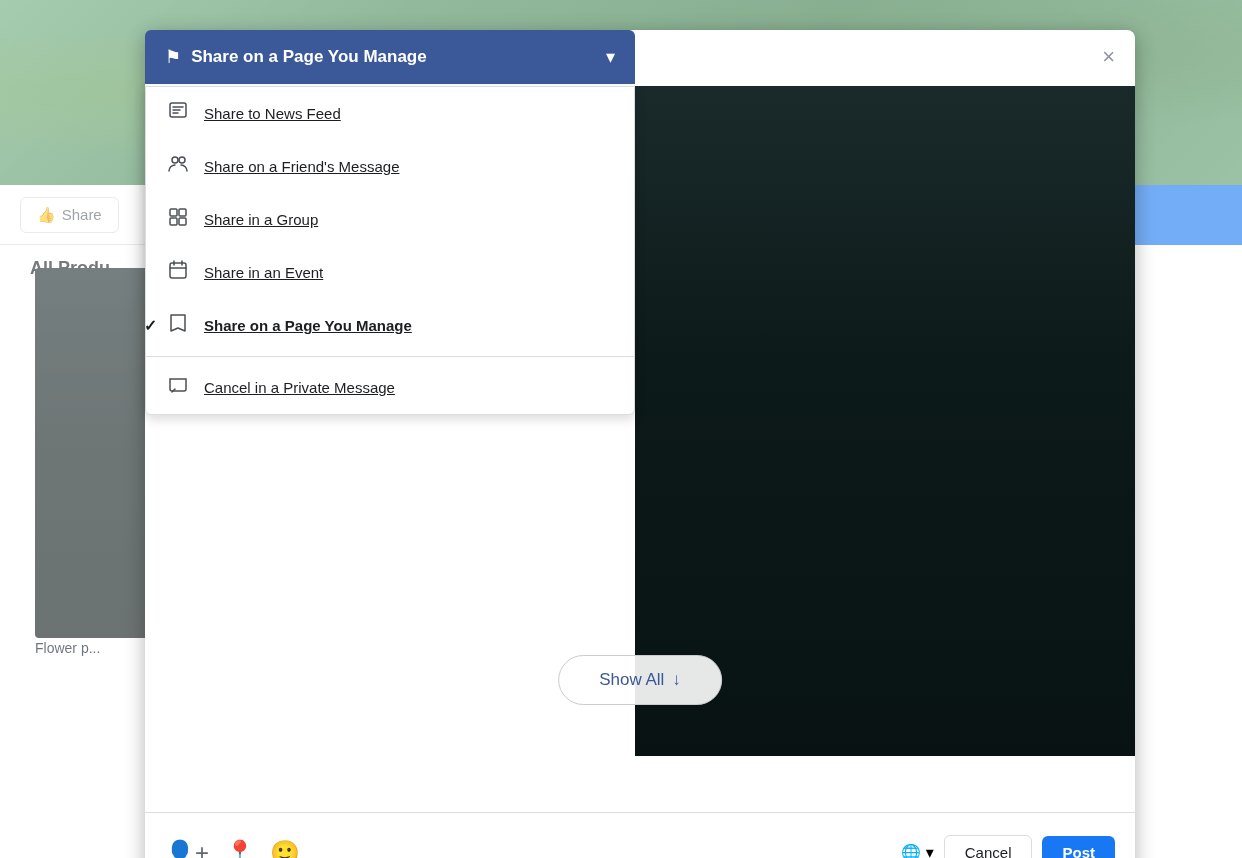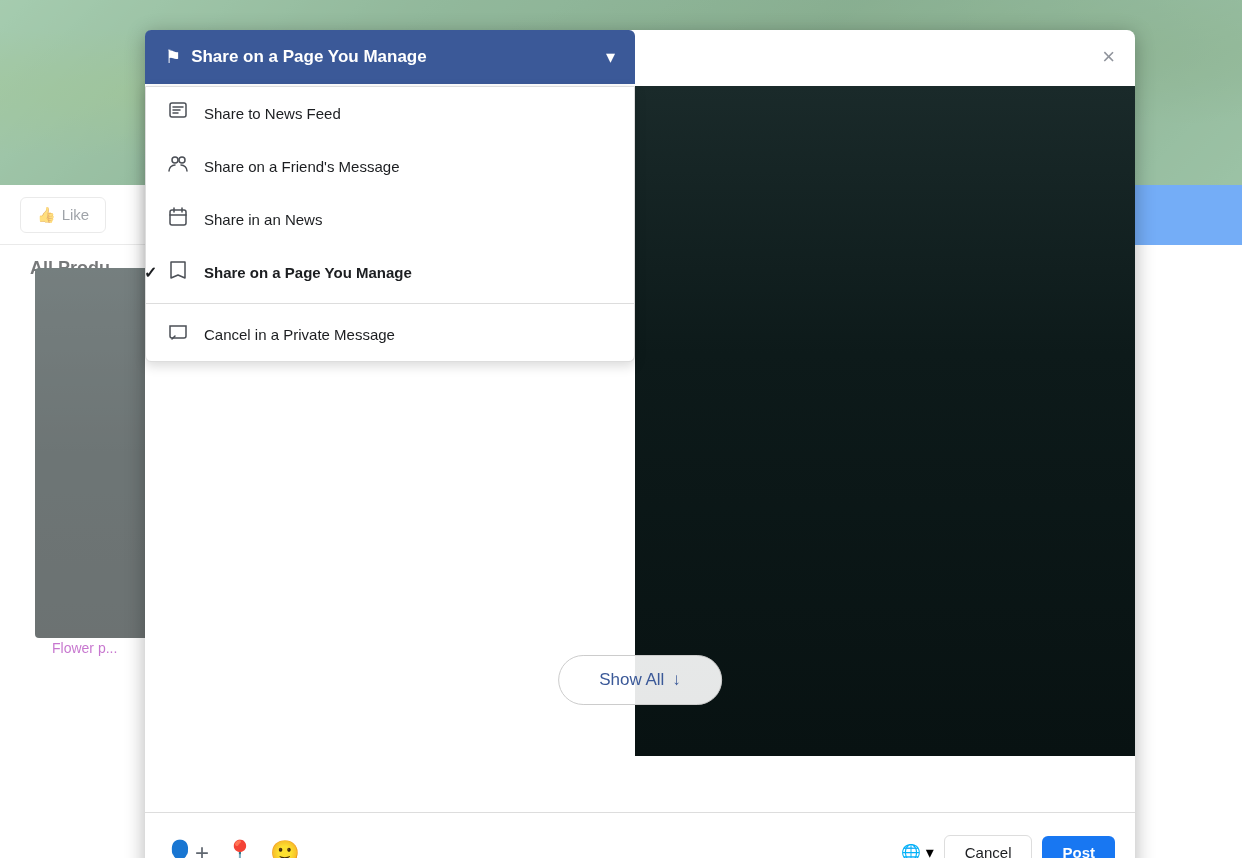--- a/index.html
+++ b/index.html
@@ -96,22 +96,22 @@
       background: linear-gradient(180deg, #1a2a2a 0%, #0d1a1a 50%, #0a1515 100%);
       border-radius: 4px;
       position: absolute;
       top: 268px;
       left: 35px;
     }
 
     .flower-text {
       position: absolute;
       top: 640px;
-      left: 52px;
-      color: #a21caf;
+      left: 35px;
+      color: #0f172a;
       font-size: 14px;
       font-weight: 500;
     }
 
     
     .dark-content-area {
       position: absolute;
       top: 245px;
       left: 145px;
       right: 110px;
@@ -286,20 +286,21 @@
 
     .menu-item {
       display: flex;
       align-items: center;
       gap: 14px;
       padding: 14px 20px;
       cursor: pointer;
       font-size: 15px;
       color: #1c1e21;
       position: relative;
+      text-decoration: underline;
     }
 
     .menu-item.active {
       font-weight: 700;
     }
 
     .menu-item-icon {
       color: #4b4f56;
       font-size: 18px;
       width: 24px;
@@ -345,21 +346,21 @@
 
 <div class="page-bg">
 
   <div class="bg-top-image">
     
   </div>
   <div class="bg-white-area"></div>
 
   <div class="bg-action-bar">
     <button class="like-button">
-      👍 <span>Like</span>
+      👍 <span>Share</span>
     </button>
   </div>
 
   <div class="emoji-area">🙂</div>
 
   <div class="bg-blue-button"></div>
 
   <div class="all-products-text" style="position:absolute; top:258px; left:30px;">All Produ...</div>
 
   <div class="product-thumbnail"></div>
@@ -417,29 +418,40 @@
         <svg class="icon-svg" viewBox="0 0 20 20">
           <circle cx="7" cy="6" r="3" fill="none" stroke="#4b4f56" stroke-width="1.5"></circle>
           <path d="M1 17c0-3.3 2.7-6 6-6" stroke="#4b4f56" stroke-width="1.5" stroke-linecap="round" fill="none"></path>
           <circle cx="14" cy="6" r="3" fill="none" stroke="#4b4f56" stroke-width="1.5"></circle>
           <path d="M19 17c0-3.3-2.7-6-6-6" stroke="#4b4f56" stroke-width="1.5" stroke-linecap="round" fill="none"></path>
         </svg>
       </span>
       <span>Share on a Friend's Message</span>
     </div>
 
+    <div class="menu-item">
+      <span class="menu-item-icon">
+        <svg class="icon-svg" viewBox="0 0 20 20">
+          <rect x="2" y="2" width="7" height="7" rx="1" fill="none" stroke="#4b4f56" stroke-width="1.5"></rect>
+          <rect x="11" y="2" width="7" height="7" rx="1" fill="none" stroke="#4b4f56" stroke-width="1.5"></rect>
+          <rect x="2" y="11" width="7" height="7" rx="1" fill="none" stroke="#4b4f56" stroke-width="1.5"></rect>
+          <rect x="11" y="11" width="7" height="7" rx="1" fill="none" stroke="#4b4f56" stroke-width="1.5"></rect>
+        </svg>
+      </span>
+      <span>Share in a Group</span>
+    </div>
 
     <div class="menu-item">
       <span class="menu-item-icon">
         <svg class="icon-svg" viewBox="0 0 20 20">
           <rect x="2" y="3" width="16" height="15" rx="2" fill="none" stroke="#4b4f56" stroke-width="1.5"></rect>
           <path d="M2 8h16M6 1v4M14 1v4" stroke="#4b4f56" stroke-width="1.5" stroke-linecap="round"></path>
         </svg>
       </span>
-      <span>Share in an News</span>
+      <span>Share in an Event</span>
     </div>
 
     <div class="menu-item active">
       <span class="menu-item-check">✓</span>
       <span class="menu-item-icon">
         <svg class="icon-svg" viewBox="0 0 20 20">
           <path d="M3 2h14v16l-7-3-7 3V2z" fill="none" stroke="#4b4f56" stroke-width="1.5" stroke-linejoin="round"></path>
         </svg>
       </span>
       <span>Share on a Page You Manage</span>

